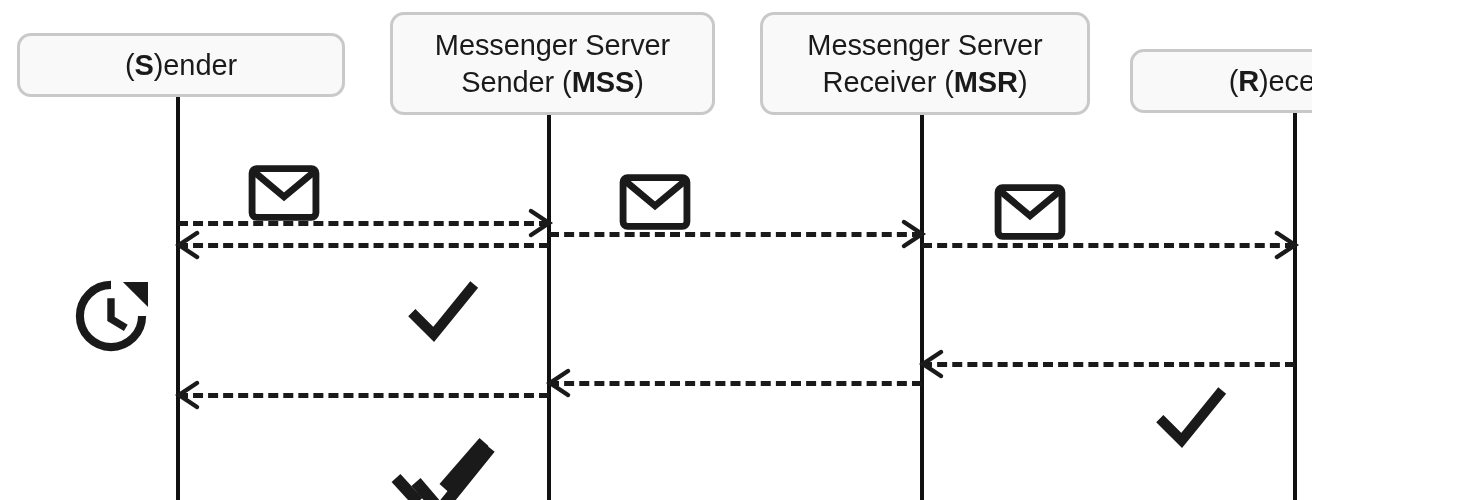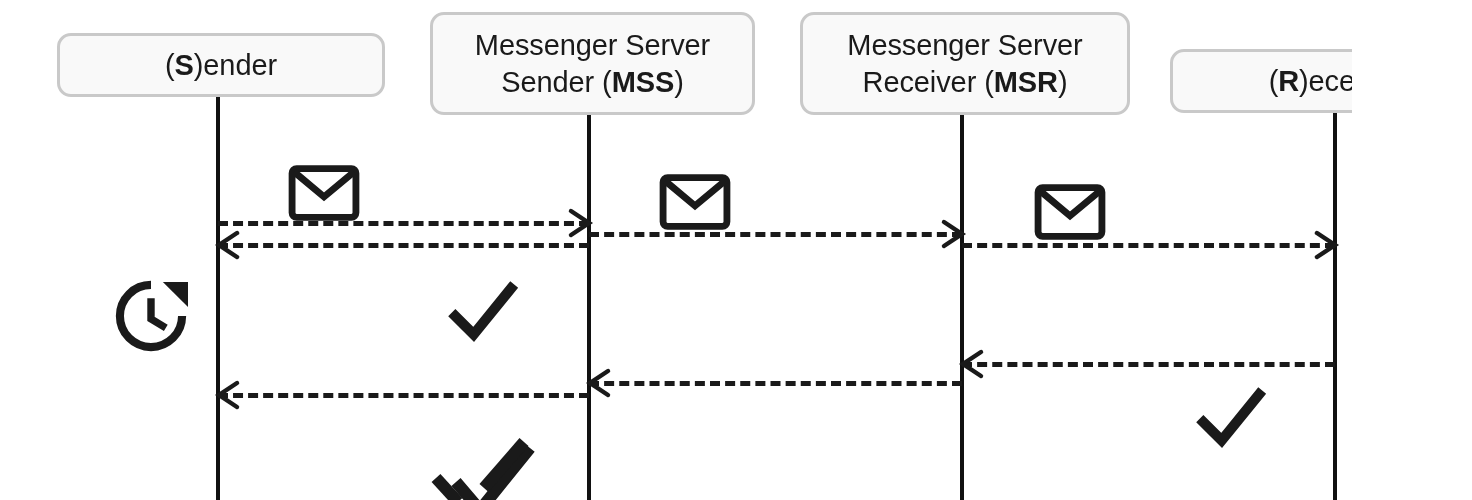--- a/index.html
+++ b/index.html
@@ -9,21 +9,20 @@
   }
   body {
     font-family: "Liberation Sans", sans-serif;
   }
   #canvas {
     position: relative;
     width: 1312px;
     height: 500px;
     background: #ffffff;
     overflow: hidden;
-    margin-left: 40px;
   }
   .participant-box {
     position: absolute;
     box-sizing: border-box;
     background: #f9f9f9;
     border: 3px solid #c9c9c9;
     border-radius: 14px;
     display: flex;
     align-items: center;
     justify-content: center;

